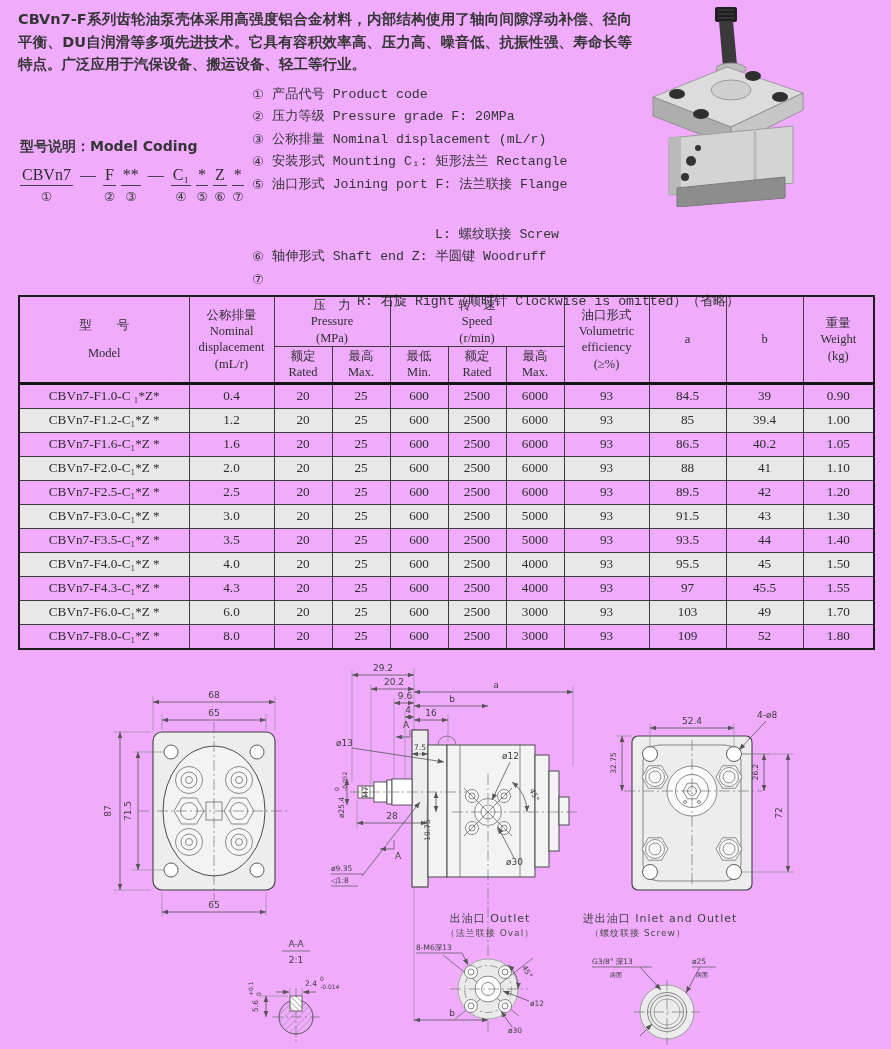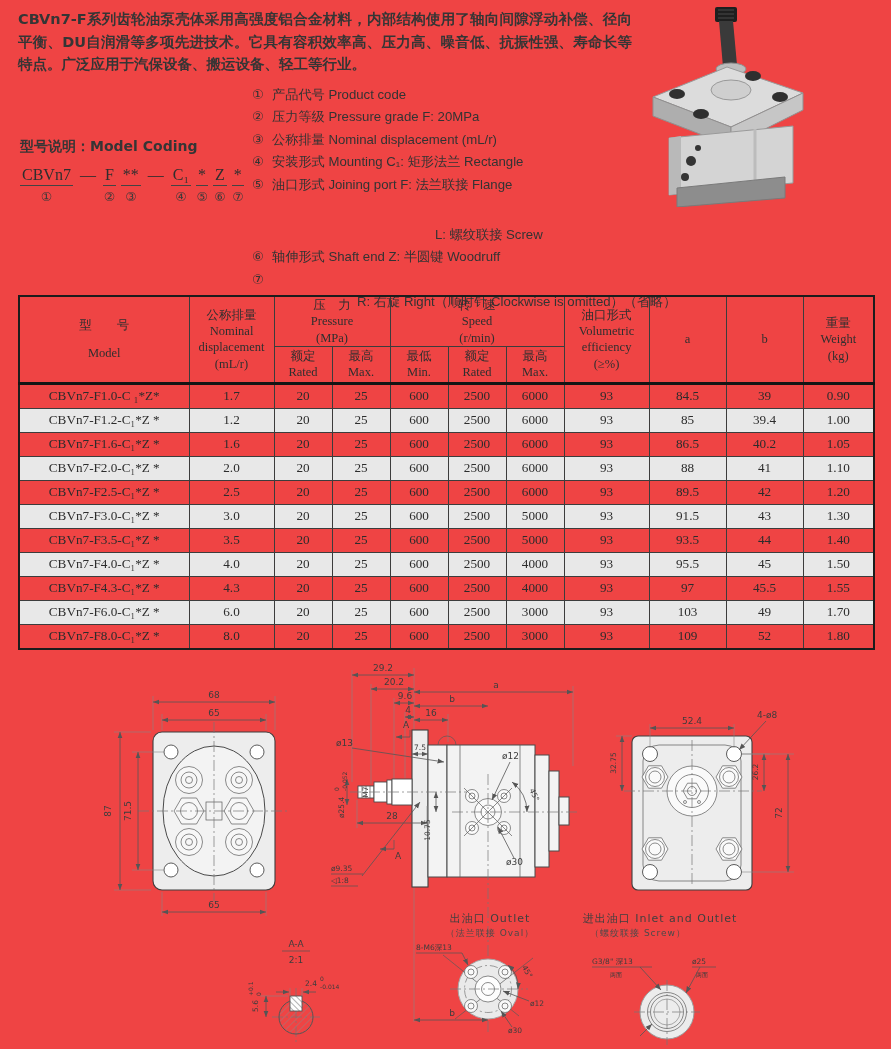--- a/index.html
+++ b/index.html
@@ -1,33 +1,33 @@
 <!DOCTYPE html>
 <html lang="zh"><head>
 <meta charset="utf-8">
 <style>
   html,body{margin:0;padding:0;background:#fff;}
-  #page{position:relative;width:891px;height:1049px;background:#ef4444;overflow:hidden;
+  #page{position:relative;width:891px;height:1049px;background:#f0abfc;overflow:hidden;
         font-family:"DejaVu Sans","Liberation Sans",sans-serif;color:#333;}
   
   .intro{position:absolute;left:18px;top:8px;width:614px;font-size:14.5px;line-height:22.5px;
          font-weight:600;color:#353535;text-align:justify;}
   
   .mc{position:absolute;left:20px;top:138px;width:230px;}
   .mc-head{font-size:14px;font-weight:600;color:#353535;margin-bottom:10px;}
   .mc-code{font-family:"Liberation Serif",serif;font-size:16px;color:#2e2e2e;white-space:nowrap;}
   .seg{display:inline-block;text-align:center;margin-right:5px;vertical-align:top;}
   .seg .code{padding:0 2px 1px 2px;}
   .seg.u .code{border-bottom:1px solid #444;}
   .seg .digit{font-size:12.5px;margin-top:3px;color:#3a3a3a;font-family:"DejaVu Sans",sans-serif;}
   
   .notes{position:absolute;left:252px;top:84px;width:430px;font-size:13.2px;color:#333;}
   .note-line{display:flex;line-height:22.4px;white-space:nowrap;}
   .note-line .nnum{width:20px;flex:0 0 20px;font-family:"DejaVu Sans",sans-serif;}
-  .note-line .ntext{font-family:Liberation Sans, sans-serif;}
+  .note-line .ntext{font-family:Liberation Mono, monospace;}
   .note-line.ind1{margin-left:163px;margin-top:28px;}
   .note-line.ind2{margin-left:85px;}
   
   .spec{position:absolute;left:18px;top:295px;}
   table{border-collapse:collapse;table-layout:fixed;width:855px;
         font-family:"Liberation Serif","DejaVu Sans",serif;}
   table{border:2px solid #1c1c1c;}
   th,td{border:1px solid #3c3c3c;text-align:center;padding:0;overflow:hidden;}
   thead th{font-weight:normal;font-size:12.5px;line-height:1.3;color:#2f2f2f;white-space:pre-line;}
   thead tr.h1 th{height:46px;}
@@ -184,21 +184,21 @@
 Min.</th>
           <th>额定
 Rated</th>
           <th>最高
 Max.</th>
         </tr>
       </thead>
       <tbody>
           <tr>
             <td>CBVn7-F1.0-C ₁*Z*</td>
-            <td>1.7</td>
+            <td>0.4</td>
             <td>20</td>
             <td>25</td>
             <td>600</td>
             <td>2500</td>
             <td>6000</td>
             <td>93</td>
             <td>84.5</td>
             <td>39</td>
             <td>0.90</td>
           </tr>

